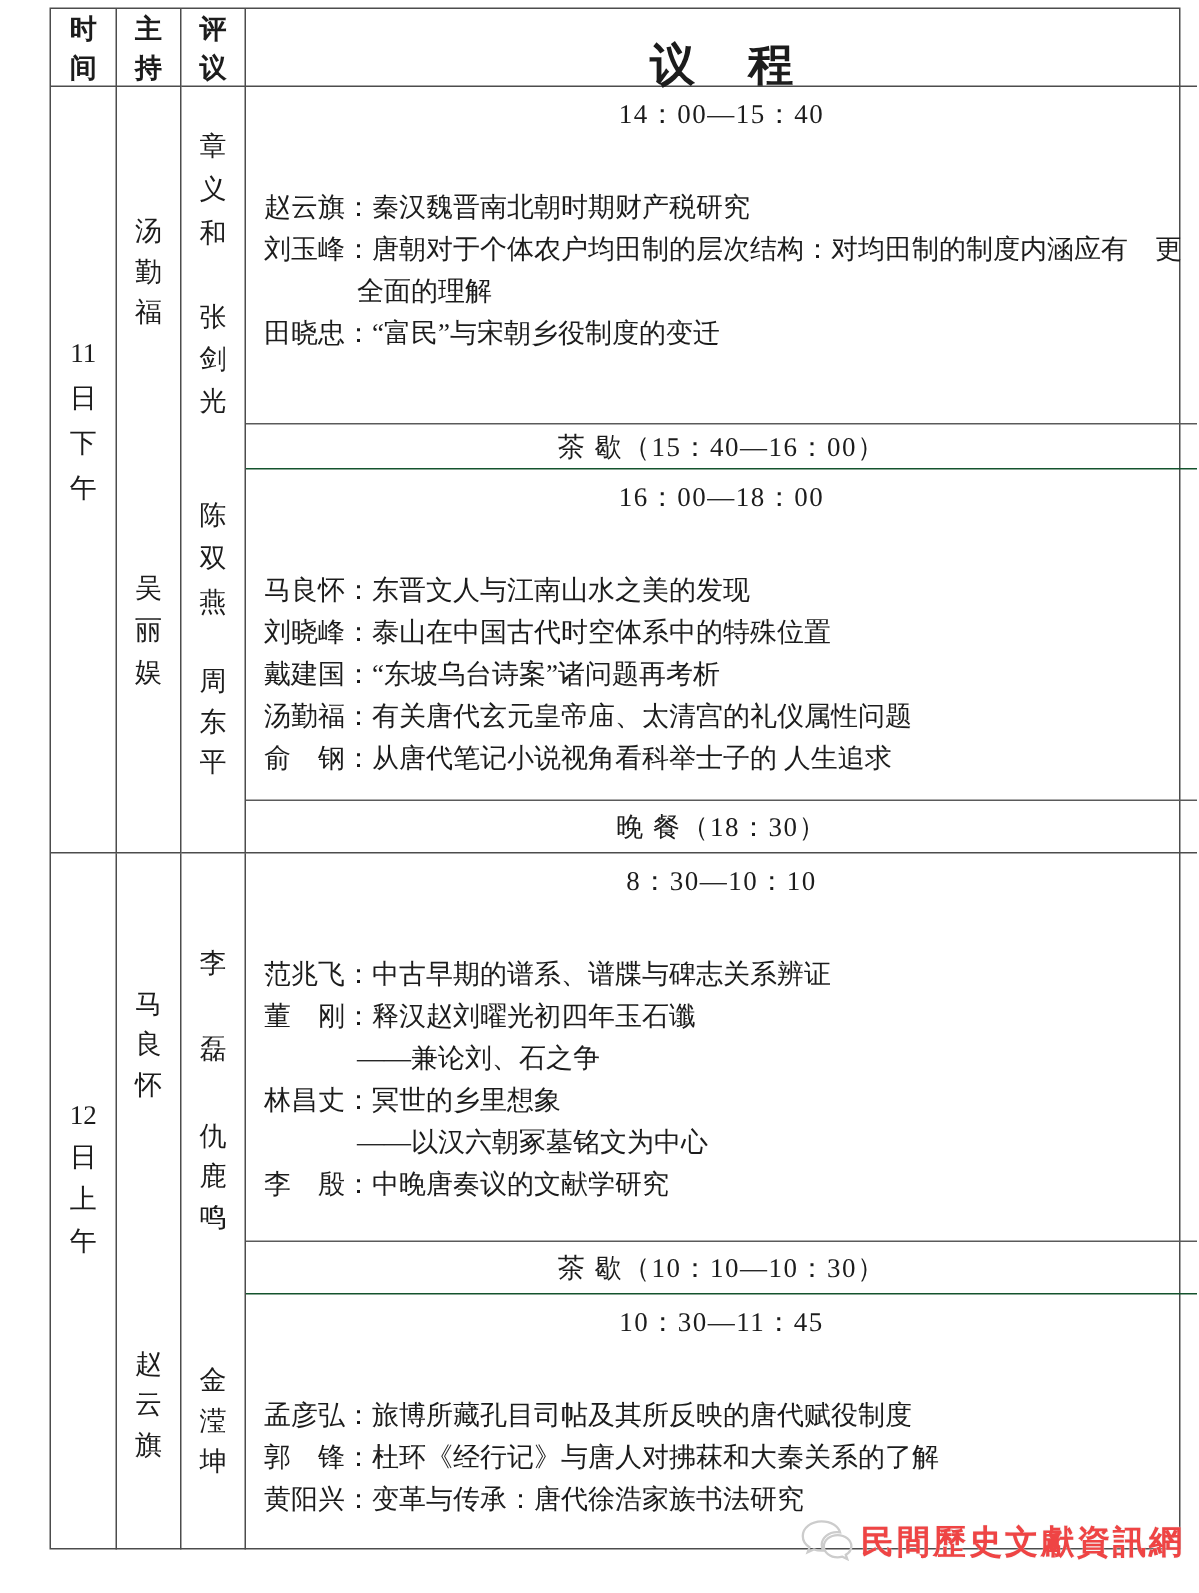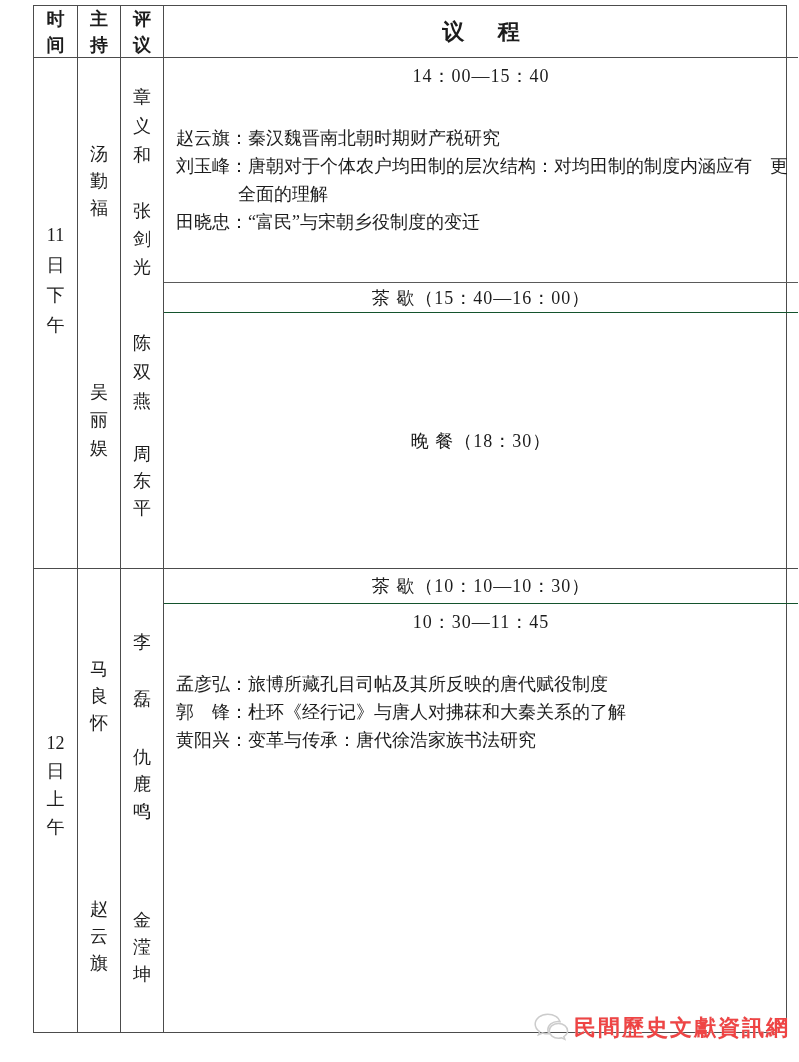--- a/index.html
+++ b/index.html
@@ -14,21 +14,21 @@
     display:grid;
     grid-template-columns:44px 43px 43px 1fr;
     grid-template-rows:52px 511px 464px;
   }
   .cell{box-sizing:border-box;position:relative;}
   .cr{border-right:1px solid #4c4c4c;}
   .cb{border-bottom:1px solid #4c4c4c;}
   
   .hc{display:flex;align-items:center;justify-content:center;text-align:center;
       font-size:18px;font-weight:600;line-height:26px;white-space:pre-line;}
-  .agenda-head{font-size:22px;font-weight:600;letter-spacing:14px;text-indent:14px;}
+  .agenda-head{font-size:30px;font-weight:600;letter-spacing:14px;text-indent:14px;align-items:flex-end;}
   
   .stack{position:absolute;left:0;width:100%;text-align:center;white-space:pre-line;
          font-size:18px;line-height:27px;}
   .d1{top:162px;line-height:30px;font-weight:400;}
   .d2{top:160px;line-height:28px;font-weight:500;}
   .h1a{top:83px;}  .h1b{top:320px;line-height:28px;}
   .r1a{top:25px;line-height:29px;} .r1b{top:139px;line-height:28px;}
   .r1c{top:271px;line-height:29px;} .r1d{top:383px;}
   .h2a{top:87px;}  .h2b{top:327px;}
   .r2a{top:45px;line-height:57px;} .r2b{top:175px;} .r2c{top:338px;}
@@ -105,20 +105,30 @@
     <div class="block bA">
       <div class="time">14：00—15：40</div>
       <div class="items">
         <div class="line">赵云旗：秦汉魏晋南北朝时期财产税研究</div>
         <div class="line">刘玉峰：唐朝对于个体农户均田制的层次结构：对均田制的制度内涵应有　更</div>
         <div class="line cont">全面的理解</div>
         <div class="line">田晓忠：“富民”与宋朝乡役制度的变迁</div>
       </div>
     </div>
     <div class="break brk1">茶 歇（15：40—16：00）</div>
+    <div class="block bB">
+      <div class="time">16：00—18：00</div>
+      <div class="items">
+        <div class="line">马良怀：东晋文人与江南山水之美的发现</div>
+        <div class="line">刘晓峰：泰山在中国古代时空体系中的特殊位置</div>
+        <div class="line">戴建国：“东坡乌台诗案”诸问题再考析</div>
+        <div class="line">汤勤福：有关唐代玄元皇帝庙、太清宫的礼仪属性问题</div>
+        <div class="line">俞　钢：从唐代笔记小说视角看科举士子的 人生追求</div>
+      </div>
+    </div>
     <div class="break brk2">晚 餐（18：30）</div>
   </div>
 
   <div class="cell cr">
     <div class="stack d2">12
 日
 上
 午</div>
   </div>
   <div class="cell cr">
@@ -133,20 +143,31 @@
     <div class="stack r2a">李
 磊</div>
     <div class="stack r2b">仇
 鹿
 鸣</div>
     <div class="stack r2c">金
 滢
 坤</div>
   </div>
   <div class="cell agenda">
+    <div class="block bC">
+      <div class="time">8：30—10：10</div>
+      <div class="items">
+        <div class="line">范兆飞：中古早期的谱系、谱牒与碑志关系辨证</div>
+        <div class="line">董　刚：释汉赵刘曜光初四年玉石谶</div>
+        <div class="line cont">——兼论刘、石之争</div>
+        <div class="line">林昌丈：冥世的乡里想象</div>
+        <div class="line cont">——以汉六朝冢墓铭文为中心</div>
+        <div class="line">李　殷：中晚唐奏议的文献学研究</div>
+      </div>
+    </div>
     <div class="break brk3">茶 歇（10：10—10：30）</div>
     <div class="block bD last">
       <div class="time">10：30—11：45</div>
       <div class="items">
         <div class="line">孟彦弘：旅博所藏孔目司帖及其所反映的唐代赋役制度</div>
         <div class="line">郭　锋：杜环《经行记》与唐人对拂菻和大秦关系的了解</div>
         <div class="line">黄阳兴：变革与传承：唐代徐浩家族书法研究</div>
       </div>
     </div>
   </div>

